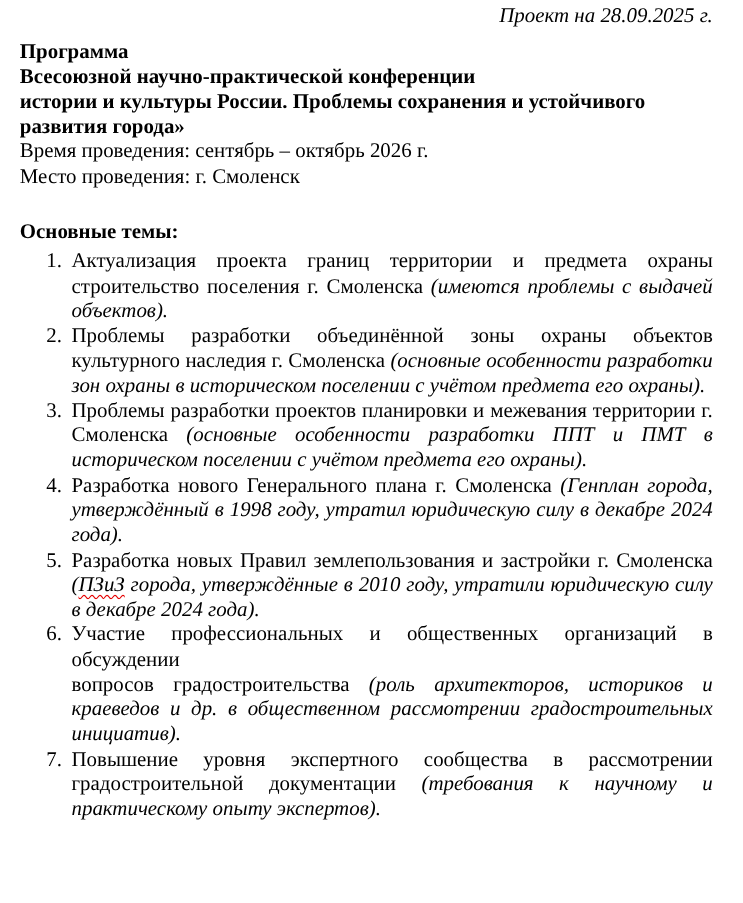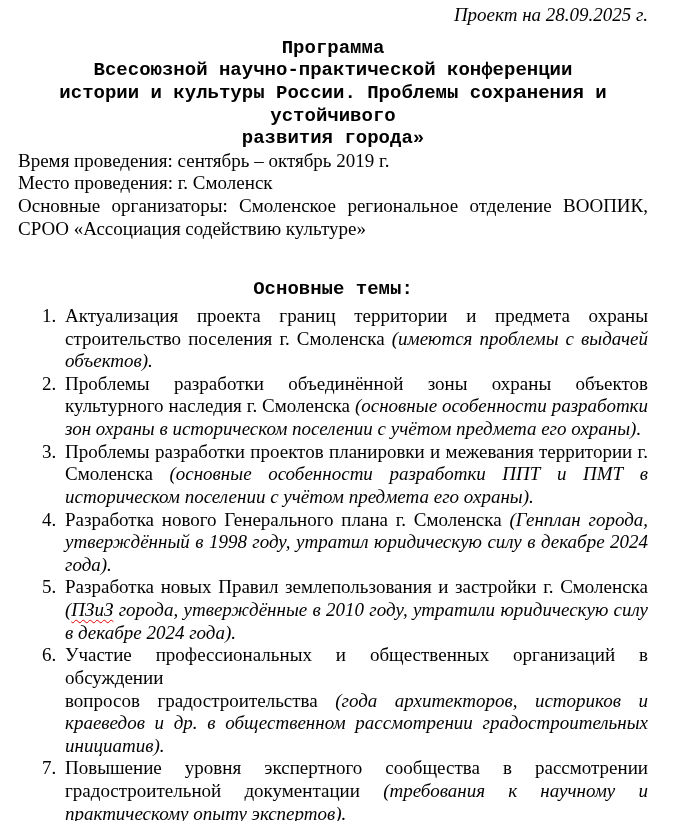--- a/index.html
+++ b/index.html
@@ -4,24 +4,24 @@
 <style>
   html,body{margin:0;padding:0;background:#fff;}
   .page{
     width:675px;height:821px;box-sizing:border-box;
     padding:4px 27px 0 18px;
     font-family:"Liberation Serif","DejaVu Serif",serif;
     font-size:19px;line-height:22.63px;color:#000;background:#fff;
     overflow:hidden;
   }
   .bold{font-weight:bold;}
-  .center{text-align:center;font-family:Liberation Mono, monospace;}
+  .center{}
   .it{font-style:italic;margin-top:24px;}
   .draft{text-align:right;font-style:italic;margin-bottom:10px;}
-  .heading{margin-top:38px;margin-bottom:4px;}
+  .heading{margin-top:28px;margin-bottom:4px;}
   .line{text-align:left;}
   .stretch{text-align:justify;text-align-last:justify;}
   .topic{display:flex;}
   .num{flex:none;width:23px;margin-left:24px;}
   .tbody{flex:1;min-width:0;}
   .sq{
     text-decoration-line:underline;
     text-decoration-style:wavy;
     text-decoration-color:var(--sq-color,#e50000);
     text-decoration-thickness:1px;
@@ -35,27 +35,23 @@
   <div class="draft">Проект на 28.09.2025 г.</div>
 
   <div class="center bold">Программа</div>
   <div class="center bold">Всесоюзной научно-практической конференции</div>
 
   <div class="center bold">
     <div>истории и культуры России. Проблемы сохранения и устойчивого</div>
     <div>развития города»</div>
   </div>
 
-  <div class="line">Время проведения: сентябрь – октябрь 2019 г.</div>
+  <div class="line">Время проведения: сентябрь – октябрь 2026 г.</div>
   <div class="line">Место проведения: г. Смоленск</div>
 
-  <div>
-    <div class="line stretch">Основные организаторы: Смоленское региональное отделение ВООПИК,</div>
-    <div class="line">СРОО «Ассоциация содействию культуре»</div>
-  </div>
 
   <div class="center bold heading">Основные темы:</div>
 
   <div id="topics">
       <div class="topic">
         <span class="num">1.</span>
         <div class="tbody">
           <div class="line stretch"><span class="">Актуализация проекта границ территории и предмета охраны</span></div>
           <div class="line stretch"><span class="">строительство поселения г. Смоленска </span><span class="it">(имеются проблемы с выдачей</span></div>
           <div class="line"><span class="it">объектов).</span></div>
@@ -90,21 +86,21 @@
         <div class="tbody">
           <div class="line stretch"><span class="">Разработка новых Правил землепользования и застройки г. Смоленска</span></div>
           <div class="line stretch"><span class="it">(</span><span class="it sq">ПЗиЗ</span><span class="it"> города, утверждённые в 2010 году, утратили юридическую силу</span></div>
           <div class="line"><span class="it">в декабре 2024 года).</span></div>
         </div>
       </div>
       <div class="topic">
         <span class="num">6.</span>
         <div class="tbody">
           <div class="line stretch"><span class="">Участие профессиональных и общественных организаций в обсуждении</span></div>
-          <div class="line stretch"><span class="">вопросов градостроительства </span><span class="it">(года архитекторов, историков и</span></div>
+          <div class="line stretch"><span class="">вопросов градостроительства </span><span class="it">(роль архитекторов, историков и</span></div>
           <div class="line stretch"><span class="it">краеведов и др. в общественном рассмотрении градостроительных</span></div>
           <div class="line"><span class="it">инициатив).</span></div>
         </div>
       </div>
       <div class="topic">
         <span class="num">7.</span>
         <div class="tbody">
           <div class="line stretch"><span class="">Повышение уровня экспертного сообщества в рассмотрении</span></div>
           <div class="line stretch"><span class="">градостроительной документации </span><span class="it">(требования к научному и</span></div>
           <div class="line"><span class="it">практическому опыту экспертов).</span></div>

